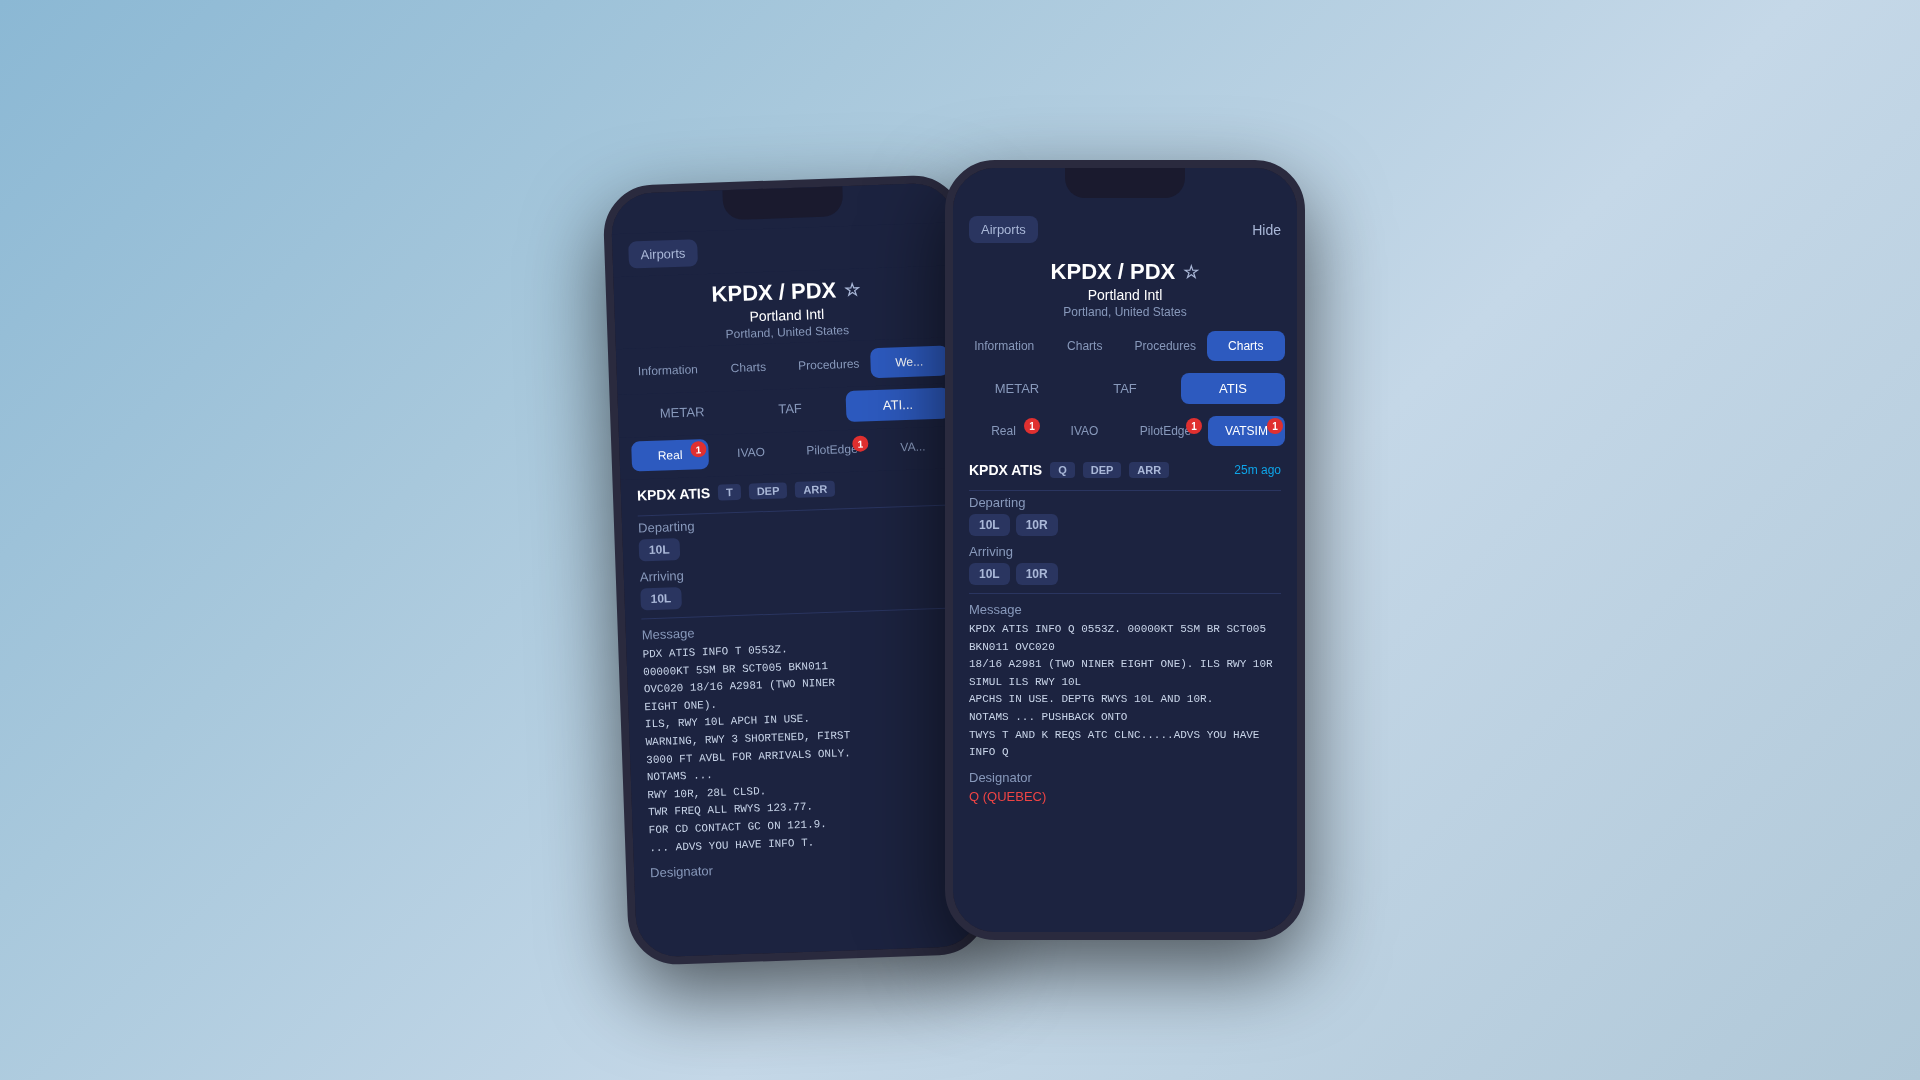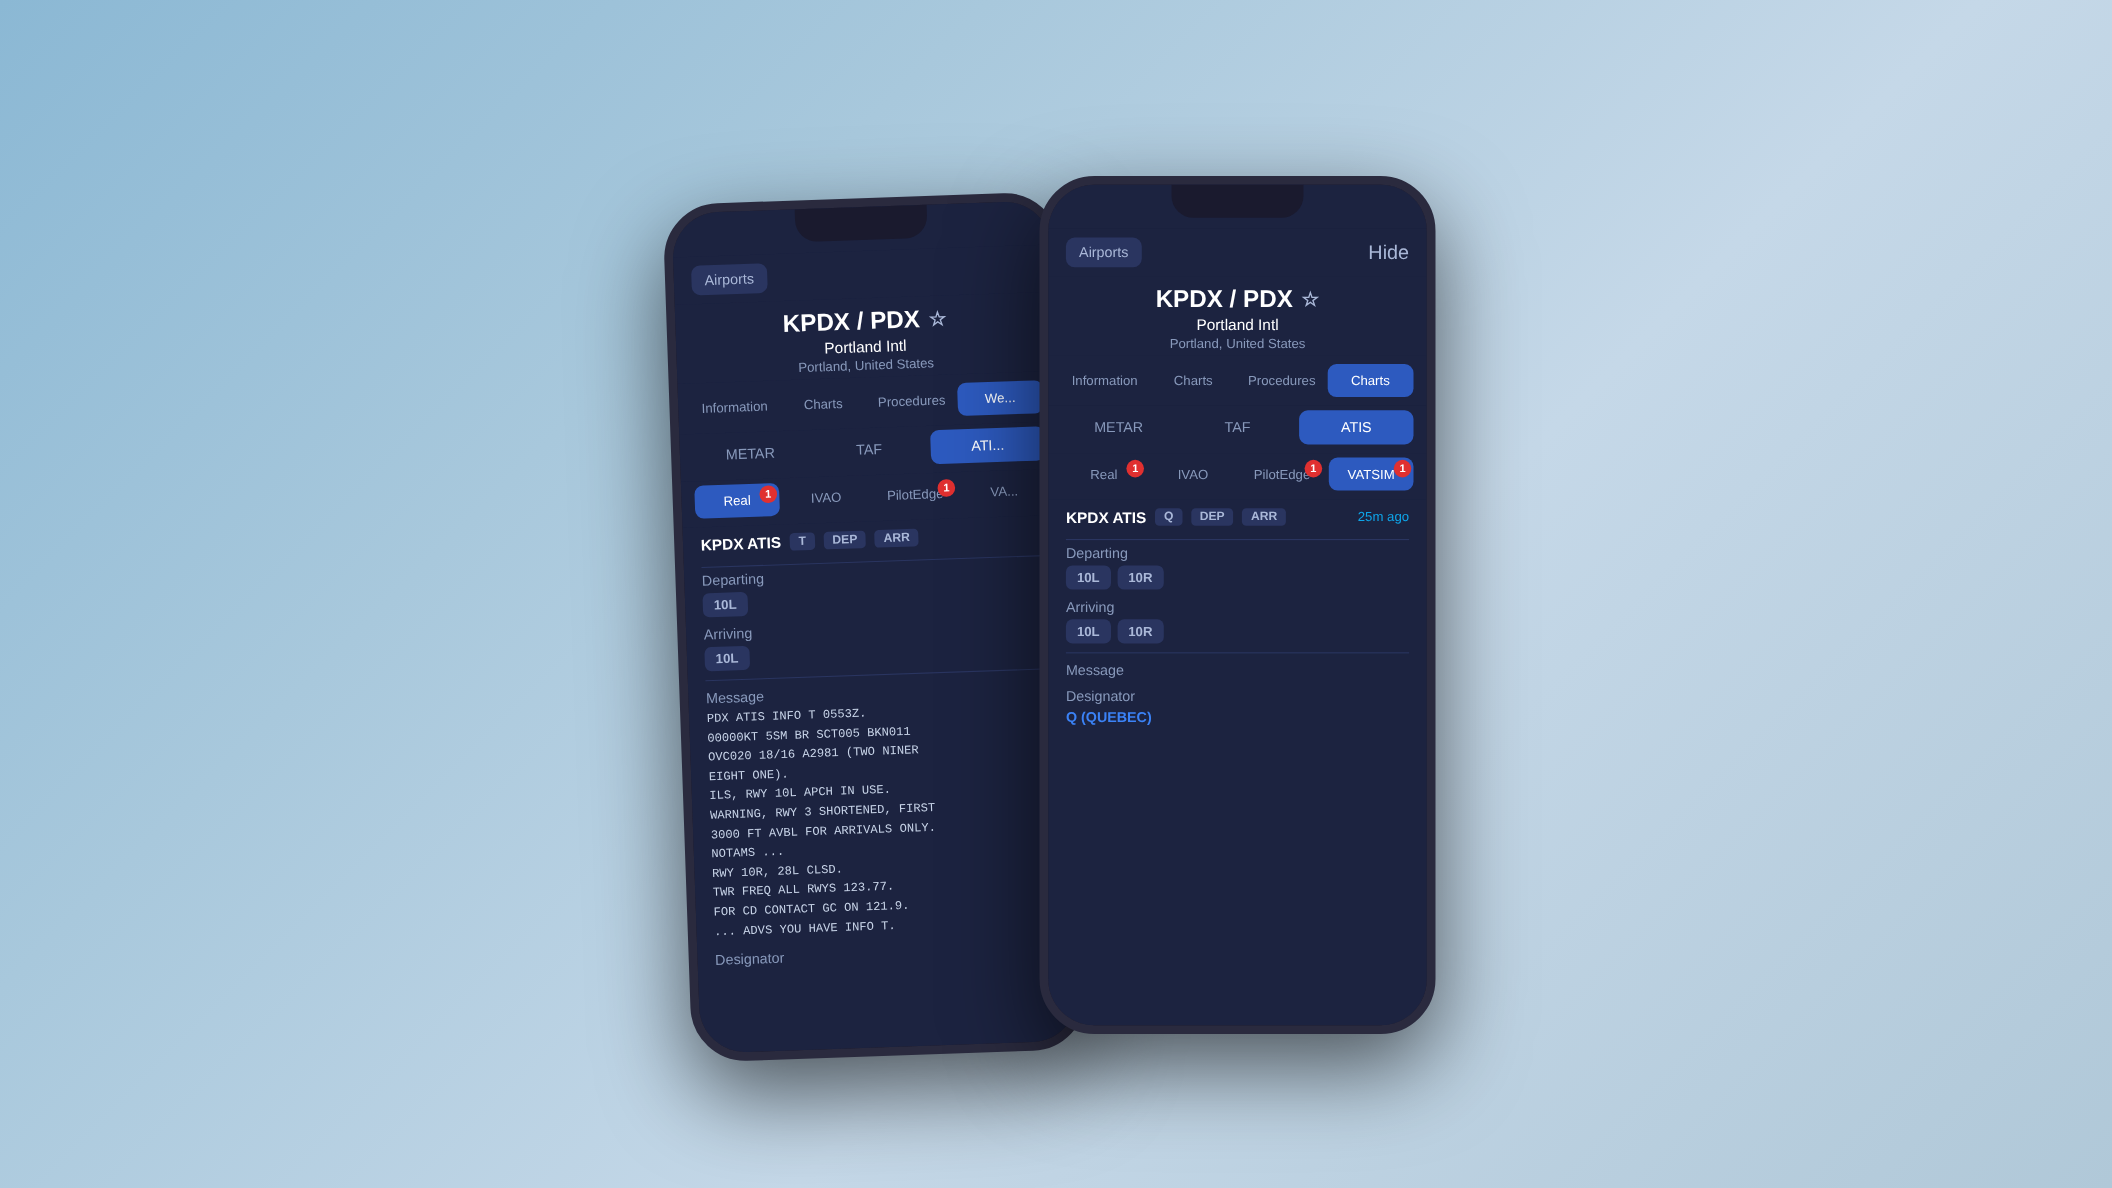--- a/index.html
+++ b/index.html
@@ -104,21 +104,21 @@
       border-radius: 8px;
       padding: 6px 12px;
       font-size: 13px;
       font-weight: 500;
     }
 
     .hide-btn {
       background: transparent;
       color: #aab8d8;
       border: none;
-      font-size: 18px;
+      font-size: 14px;
       font-weight: 500;
     }
 
     
     .airport-title {
       text-align: center;
       padding: 8px 16px 4px;
       background: #1c2340;
     }
 
@@ -331,22 +331,22 @@
     }
 
     .designator-title {
       font-size: 13px;
       color: #8899bb;
       margin-bottom: 4px;
     }
 
     .designator-text {
       font-size: 13px;
-      color: #3b82f6;
-      font-weight: 700;
+      color: #ef4444;
+      font-weight: 400;
     }
 
     
     .divider {
       height: 1px;
       background: #2a3560;
       margin: 4px 0;
     }
 
     
@@ -528,20 +528,28 @@
             <div class="runway-tags">
               <span class="runway-tag">10L</span>
               <span class="runway-tag">10R</span>
             </div>
           </div>
 
           <div class="divider"></div>
 
           <div class="message-section">
             <div class="message-title">Message</div>
+            <pre class="message-text">KPDX ATIS INFO Q 0553Z. 00000KT 5SM BR SCT005
+BKN011 OVC020
+18/16 A2981 (TWO NINER EIGHT ONE). ILS RWY 10R
+SIMUL ILS RWY 10L
+APCHS IN USE. DEPTG RWYS 10L AND 10R.
+NOTAMS ... PUSHBACK ONTO
+TWYS T AND K REQS ATC CLNC.....ADVS YOU HAVE
+INFO Q</pre>
           </div>
 
           <div class="designator-section">
             <div class="designator-title">Designator</div>
             <div class="designator-text">Q (QUEBEC)</div>
           </div>
         </div>
 
       </div>
     </div>

